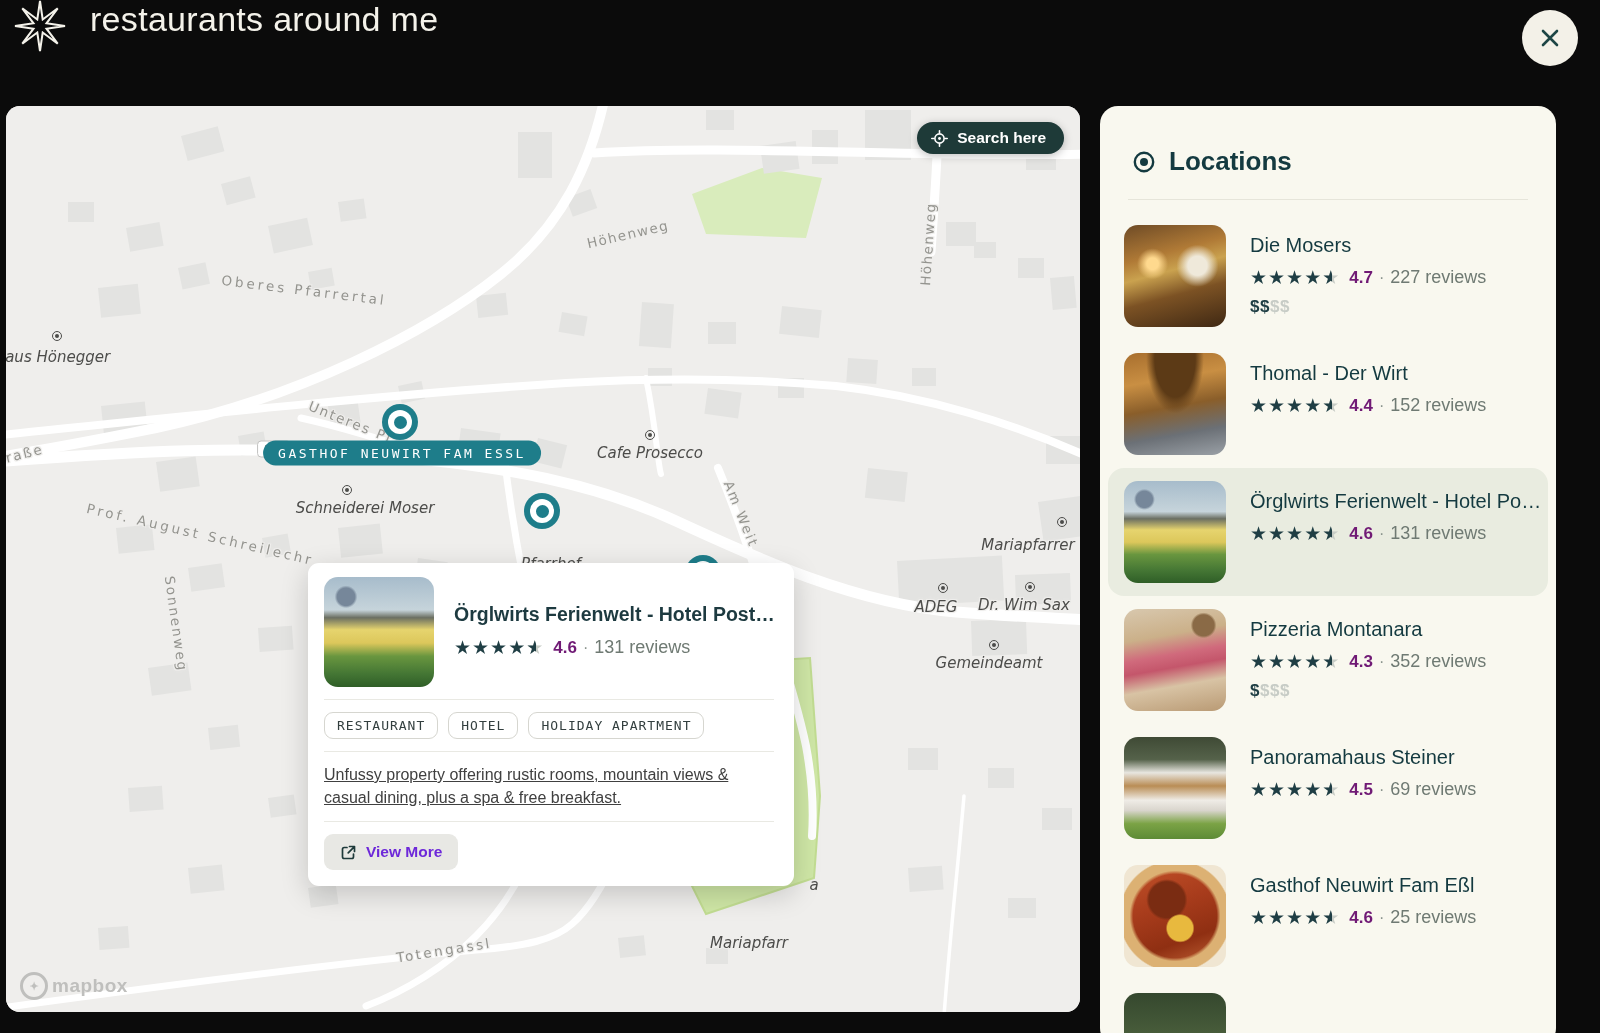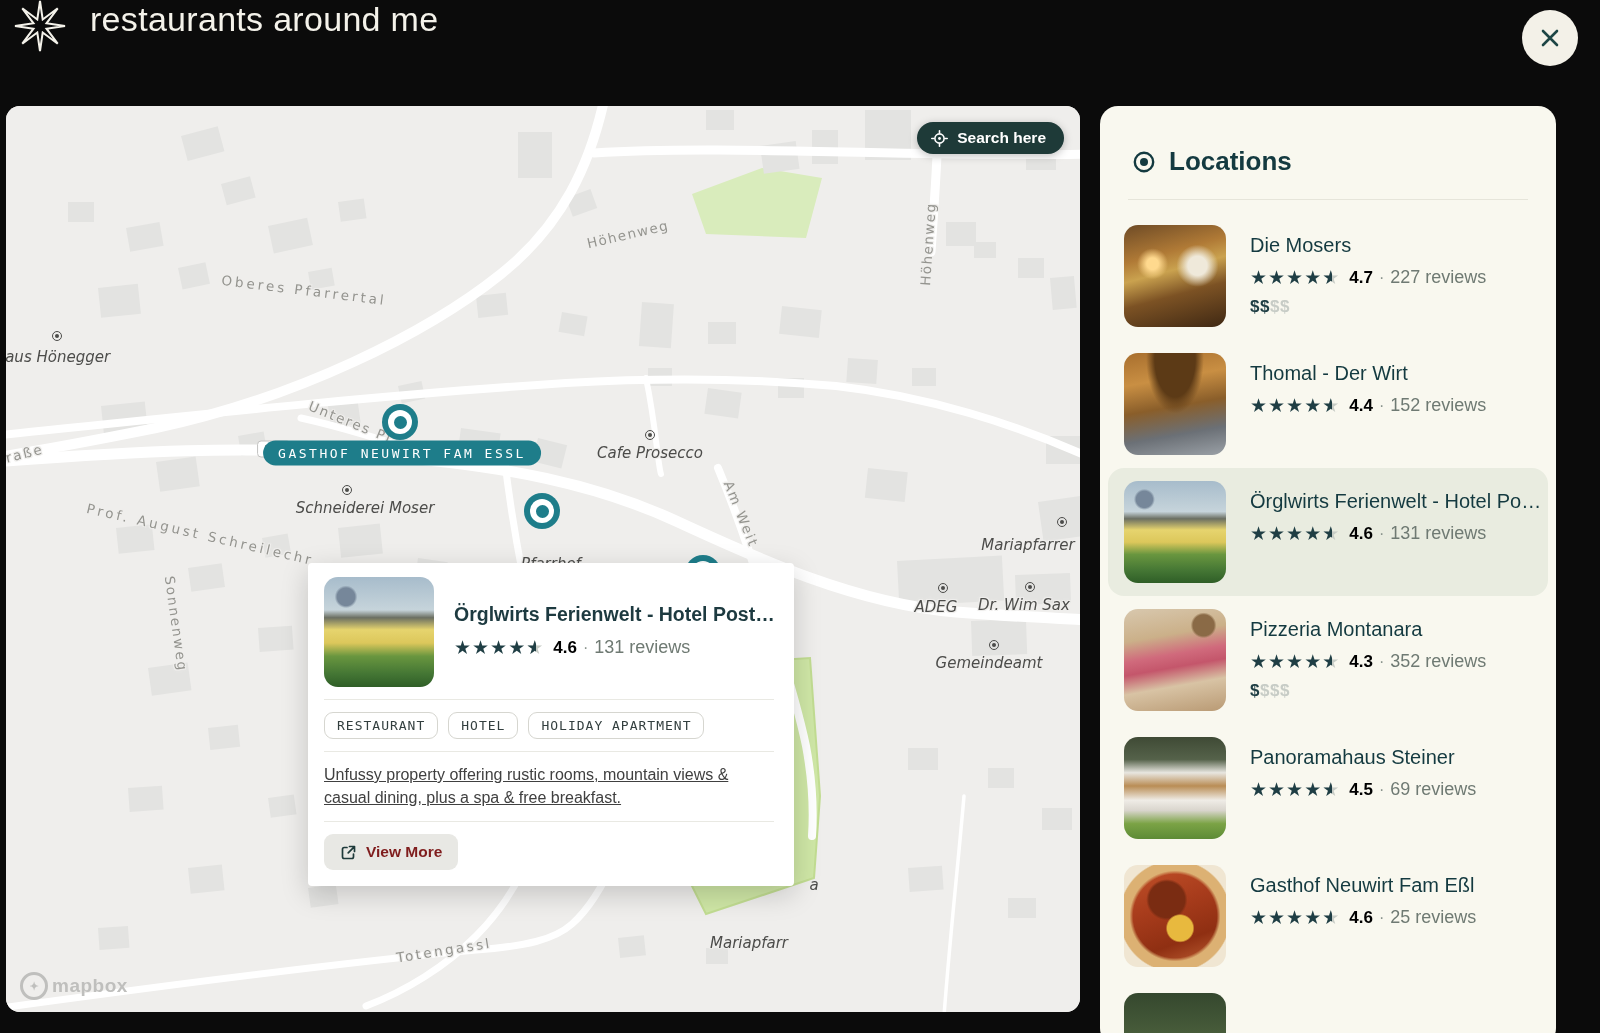--- a/index.html
+++ b/index.html
@@ -35,41 +35,41 @@
        padding:5px 15px;border-radius:16px;cursor:pointer;}
   .search-btn{position:absolute;top:16px;right:16px;z-index:8;display:flex;align-items:center;gap:9px;
        background:#1e3a38;color:#fff;border:none;border-radius:18px;padding:7px 18px 7px 14px;
        font-size:15.5px;font-weight:bold;font-family:"Liberation Sans",sans-serif;cursor:pointer;
        box-shadow:0 2px 8px rgba(0,0,0,.25);}
   .mapbox{position:absolute;left:14px;bottom:12px;z-index:8;display:flex;align-items:center;gap:4px;}
   .mapbox-circle{width:22px;height:22px;border:3px solid #bfbfbd;border-radius:50%;display:flex;
        align-items:center;justify-content:center;color:#bfbfbd;font-size:11px;font-weight:bold;}
   .mapbox-word{color:#bfbfbd;font-size:19px;font-weight:bold;letter-spacing:.5px;}
   
-  .popup{position:absolute;left:302px;top:457px;width:486px;z-index:10;background:#fff;border-radius:4px;
+  .popup{position:absolute;left:302px;top:457px;width:486px;z-index:10;background:#fff;border-radius:11px;
        box-shadow:0 8px 28px rgba(0,0,0,.18);padding:14px 20px 16px 16px;box-sizing:border-box;}
   .popup-top{display:flex;gap:20px;}
   .popup-img{width:110px;height:110px;border-radius:14px;flex:none;}
   .popup-title{font-size:19.5px;font-weight:bold;color:#1d3a40;margin-top:26px;white-space:nowrap;}
   .rating-row{display:flex;align-items:center;margin-top:10px;}
   .stars{letter-spacing:1px;font-size:19px;color:#1f3e44;display:inline-flex;}
   .st{font-style:normal;position:relative;}
   .st::before{content:"★";}
   .st.half{color:#c7ccc6;}
   .st.half::after{content:"★";position:absolute;left:0;top:0;width:55%;overflow:hidden;color:#1f3e44;}
-  .rating-num{font-size:17px;font-weight:bold;color:#000000;margin-left:9px;}
+  .rating-num{font-size:17px;font-weight:bold;color:#701a75;margin-left:9px;}
   .dot-sep{color:#8a948d;margin:0 6px;font-size:16px;}
   .reviews{color:#6f7a73;font-size:18px;}
   .pdiv{height:1px;background:#e9e9e3;margin:12px 0;}
   .tags{display:flex;gap:10px;}
   .tag{font-family:"DejaVu Sans Mono",monospace;font-size:13px;letter-spacing:1px;color:#333f3f;
        border:1.5px solid #d6d6d0;border-radius:9px;padding:5px 12px;white-space:nowrap;}
   .desc{font-size:16px;line-height:1.42;color:#404040;margin:0;text-decoration:underline;}
   .view-more{display:inline-flex;align-items:center;gap:9px;background:#e8e8e4;border:none;border-radius:9px;
-       padding:9px 16px;font-size:15.5px;font-weight:bold;color:#7f1d1d;cursor:pointer;
+       padding:9px 16px;font-size:15.5px;font-weight:bold;color:#6d28d9;cursor:pointer;
        font-family:"Liberation Sans",sans-serif;}
   
   .sidebar{position:absolute;left:1100px;top:106px;width:456px;height:940px;background:#f9f8ef;
        border-radius:18px;overflow:hidden;box-sizing:border-box;}
   .sb-head{display:flex;align-items:center;gap:13px;padding:40px 32px 22px 32px;}
   .sb-title{font-size:26px;font-weight:bold;color:#143a40;}
   .sb-div{height:1px;background:#e6e5da;margin:0 28px;}
   .sb-list{padding-top:12px;}
   .item{display:flex;gap:24px;padding:13px 24px;align-items:flex-start;cursor:pointer;}
   .item.active{background:#e9ece0;border-radius:16px;margin:0 8px;padding:13px 16px;}

